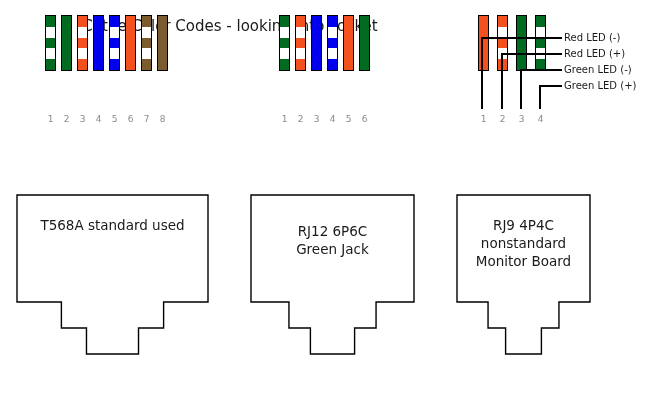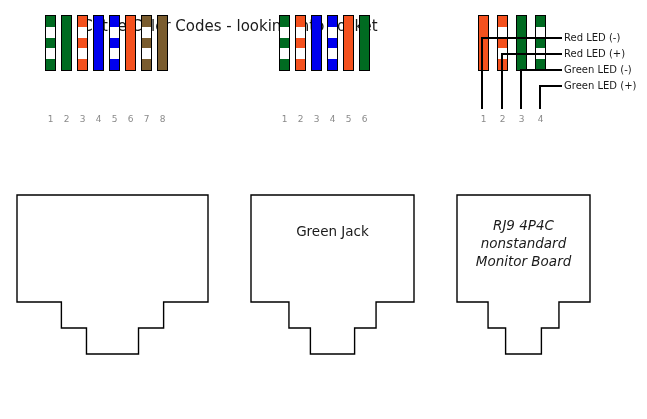--- a/index.html
+++ b/index.html
@@ -119,20 +119,21 @@
         <div class="pinnum" style="left:155.5px;top:114px;">8</div>
         <div class="pin" style="left:157px;">
           <span class="band" style="flex:1;background:#7a5c2e;"></span>
         </div>
         <div class="socketwrap" style="left:16px;top:194px;">
           <svg width="193" height="180" viewBox="0 0 193 180">
     <path d="M 1,108 L 1,1 L 192,1 L 192,108 L 147.61,108 L 147.61,134 L 122.52,134 L 122.52,160 L 70.48,160 L 70.48,134 L 45.39,134 L 45.39,108 Z" fill="#ffffff" stroke="#000000" stroke-width="1.4" stroke-linejoin="miter"></path>
   </svg>
         </div>
         <div class="bodytext" style="left:16px;top:216px;width:193px;">
+          <div>T568A standard used</div>
         </div>
       </div>
       <div class="connector">
         <div class="pinnum" style="left:277.5px;top:114px;">1</div>
         <div class="pin" style="left:279px;">
           <span class="band" style="flex:1;background:#006b21;"></span>
           <span class="band" style="flex:1;background:#ffffff;"></span>
           <span class="band" style="flex:1;background:#006b21;"></span>
           <span class="band" style="flex:1;background:#ffffff;"></span>
           <span class="band" style="flex:1;background:#006b21;"></span>
@@ -164,20 +165,21 @@
         <div class="pinnum" style="left:357.5px;top:114px;">6</div>
         <div class="pin" style="left:359px;">
           <span class="band" style="flex:1;background:#006b21;"></span>
         </div>
         <div class="socketwrap" style="left:250px;top:194px;">
           <svg width="165" height="180" viewBox="0 0 165 180">
     <path d="M 1,108 L 1,1 L 164,1 L 164,108 L 126.05,108 L 126.05,134 L 104.6,134 L 104.6,160 L 60.4,160 L 60.4,134 L 38.95,134 L 38.95,108 Z" fill="#ffffff" stroke="#000000" stroke-width="1.4" stroke-linejoin="miter"></path>
   </svg>
         </div>
         <div class="bodytext" style="left:250px;top:222px;width:165px;">
+          <div>RJ12 6P6C</div>
           <div>Green Jack</div>
         </div>
       </div>
       <div class="connector">
         <div class="pinnum" style="left:476.5px;top:114px;">1</div>
         <div class="pin" style="left:478px;">
           <span class="band" style="flex:1;background:#f4511e;"></span>
         </div>
         <div class="pinnum" style="left:495.5px;top:114px;">2</div>
         <div class="pin" style="left:497px;">
@@ -197,21 +199,21 @@
           <span class="band" style="flex:1;background:#ffffff;"></span>
           <span class="band" style="flex:1;background:#006b21;"></span>
           <span class="band" style="flex:1;background:#ffffff;"></span>
           <span class="band" style="flex:1;background:#006b21;"></span>
         </div>
         <div class="socketwrap" style="left:456px;top:194px;">
           <svg width="135" height="180" viewBox="0 0 135 180">
     <path d="M 1,108 L 1,1 L 134,1 L 134,108 L 102.95,108 L 102.95,134 L 85.4,134 L 85.4,160 L 49.6,160 L 49.6,134 L 32.05,134 L 32.05,108 Z" fill="#ffffff" stroke="#000000" stroke-width="1.4" stroke-linejoin="miter"></path>
   </svg>
         </div>
-        <div class="bodytext" style="left:456px;top:216px;width:135px;font-style:italic;">
+        <div class="bodytext" style="left:456px;top:216px;width:135px;">
           <div>RJ9 4P4C</div>
           <div>nonstandard</div>
           <div>Monitor Board</div>
         </div>
       </div>
     </div>
 
   <div class="leads">
     <svg width="105" height="80" viewBox="0 0 105 80">
       <path d="M 12,76 L 12,5 L 92,5" fill="none" stroke="#000" stroke-width="2"></path>

